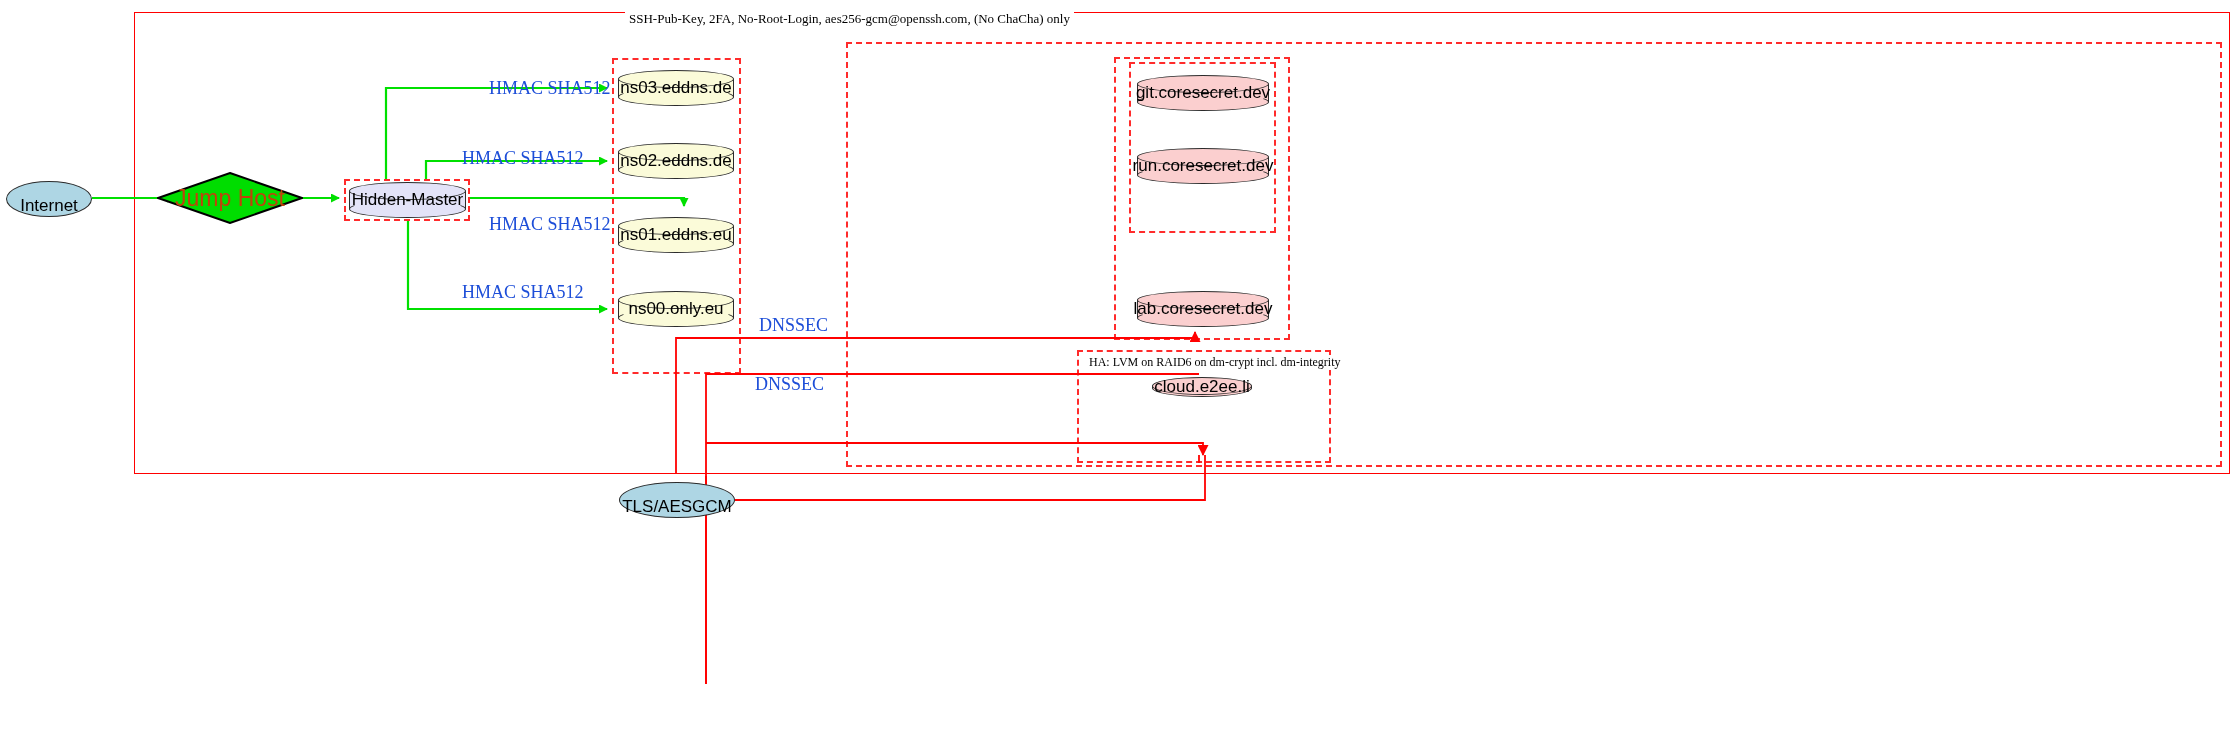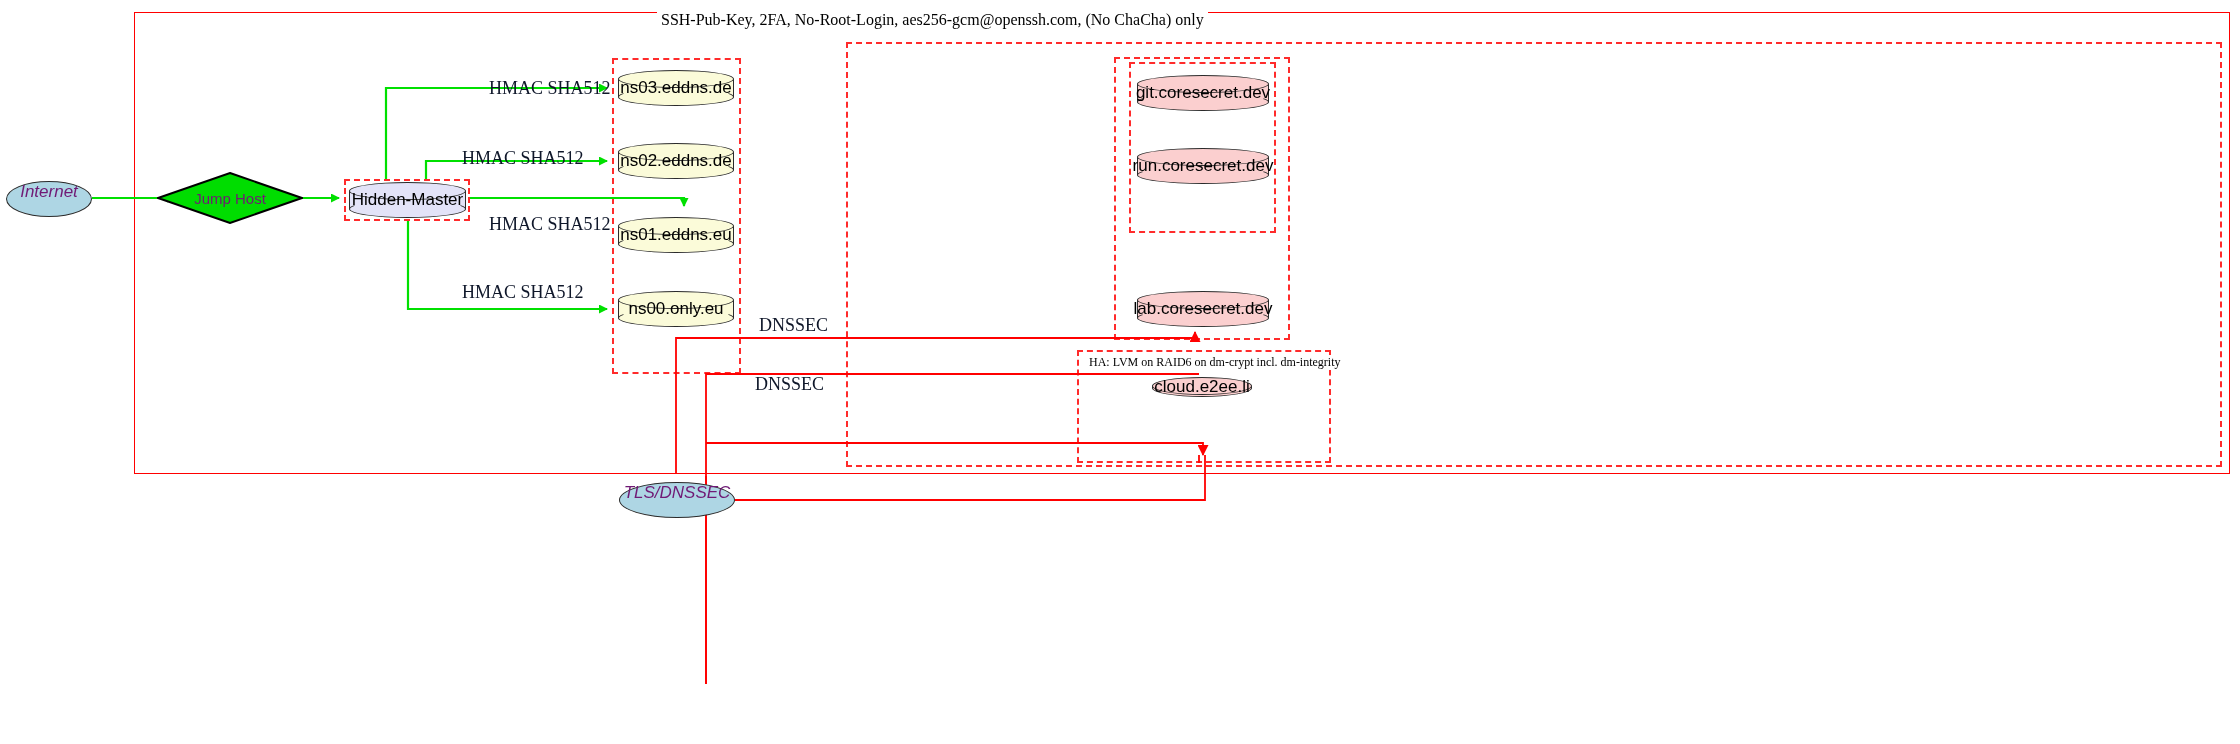--- a/index.html
+++ b/index.html
@@ -10,51 +10,51 @@
   .box{position:absolute;box-sizing:border-box;}
   .solid-red{border:1.6px solid #ff0000;}
   .dash-red{border:2.2px dashed #ff2b2b;}
 
   
   .caption{position:absolute;font-family:"Liberation Serif",serif;
            color:#000;white-space:nowrap;background:#fff;padding:0 4px;}
 
   
   .node{position:absolute;box-sizing:border-box;display:flex;
-        align-items:flex-start;justify-content:center;color:#701a75;
-        white-space:nowrap;font-style:italic;}
+        align-items:flex-end;justify-content:center;color:#000000;
+        white-space:nowrap;}
 
   .ellipse{border:1.7px solid #2b2b2b;border-radius:50%;
            background:#aed6e4;font-size:17px;}
 
   .diamond-wrap{position:absolute;}
   .diamond-wrap svg{display:block;}
   .diamond-label{position:absolute;inset:0;display:flex;align-items:center;
-                 justify-content:center;font-size:15px;color:#701a75;
+                 justify-content:center;font-size:23px;color:#c2410c;
                  pointer-events:none;}
 
   
   .cyl{position:absolute;}
   .cyl .body{position:absolute;left:0;right:0;top:9px;bottom:9px;
              border-left:1.8px solid #2b2b2b;border-right:1.8px solid #2b2b2b;}
   .cyl .top{position:absolute;left:0;right:0;top:0;height:18px;
             border:1.8px solid #2b2b2b;border-radius:50%;box-sizing:border-box;}
   .cyl .bot{position:absolute;left:0;right:0;bottom:0;height:18px;
             border:1.8px solid #2b2b2b;border-radius:50%;box-sizing:border-box;
             border-top-color:transparent;}
   .cyl .txt{position:absolute;inset:0;display:flex;align-items:center;
             justify-content:center;font-size:17px;color:#000;white-space:nowrap;}
 
   .cyl-yellow .body,.cyl-yellow .top,.cyl-yellow .bot{background:#fbfbd9;}
   .cyl-lav   .body,.cyl-lav   .top,.cyl-lav   .bot{background:#e3e3f8;}
   .cyl-pink  .body,.cyl-pink  .top,.cyl-pink  .bot{background:#fbcfcf;}
 
   
   .edge-label{position:absolute;font-family:"Liberation Serif",serif;
-              font-size:18px;color:#0f172a;white-space:nowrap;}
+              font-size:18px;color:#1d4ed8;white-space:nowrap;}
 
   svg.wires{position:absolute;left:0;top:0;width:2240px;height:744px;
             pointer-events:none;}
 </style>
 </head>
 <body>
 
 <div id="stage">
 
   <div class="box solid-red" style="left:134px;top:12px;width:2096px;height:462px;"></div>
@@ -64,21 +64,21 @@
   <div class="box dash-red" style="left:612px;top:58px;width:129px;height:316px;"></div>
 
   <div class="box dash-red" style="left:846px;top:42px;width:1376px;height:425px;"></div>
 
   <div class="box dash-red" style="left:1114px;top:57px;width:176px;height:283px;"></div>
 
   <div class="box dash-red" style="left:1129px;top:62px;width:147px;height:171px;"></div>
 
   <div class="box dash-red" style="left:1077px;top:350px;width:254px;height:113px;"></div>
 
-  <div class="caption" style="left:657px;top:11px;font-size:16px;">SSH-Pub-Key, 2FA, No-Root-Login, aes256-gcm@openssh.com, (No ChaCha) only</div>
+  <div class="caption" style="left:625px;top:11px;font-size:13px;">SSH-Pub-Key, 2FA, No-Root-Login, aes256-gcm@openssh.com, (No ChaCha) only</div>
 
 
   <div class="caption" style="left:1085px;top:355px;font-size:12px;">HA: LVM on RAID6 on dm-crypt incl. dm-integrity</div>
 
   <svg class="wires" viewBox="0 0 2240 744">
     <defs>
       <marker id="agreen" markerWidth="9" markerHeight="9" refX="8" refY="4.5" orient="auto" markerUnits="userSpaceOnUse">
         <path d="M0,0 L9,4.5 L0,9 z" fill="#00e000"></path>
       </marker>
       <marker id="ared" markerWidth="11" markerHeight="11" refX="10" refY="5.5" orient="auto" markerUnits="userSpaceOnUse">
@@ -177,21 +177,21 @@
   </div>
 
   <div class="cyl cyl-pink" style="left:1152px;top:377px;width:100px;height:20px;">
     <div class="body"></div>
     <div class="bot"></div>
     <div class="top"></div>
     <div class="txt">cloud.e2ee.li</div>
   </div>
 
   <div class="node ellipse" style="left:619px;top:482px;width:116px;height:36px;">
-    <span>TLS/DNSSEC</span>
+    <span>TLS/AESGCM</span>
   </div>
 
   <div class="edge-label" style="left:489px;top:78px;">HMAC SHA512</div>
   <div class="edge-label" style="left:462px;top:148px;">HMAC SHA512</div>
   <div class="edge-label" style="left:489px;top:214px;">HMAC SHA512</div>
   <div class="edge-label" style="left:462px;top:282px;">HMAC SHA512</div>
 
   <div class="edge-label" style="left:759px;top:315px;">DNSSEC</div>
   <div class="edge-label" style="left:755px;top:374px;">DNSSEC</div>
 

